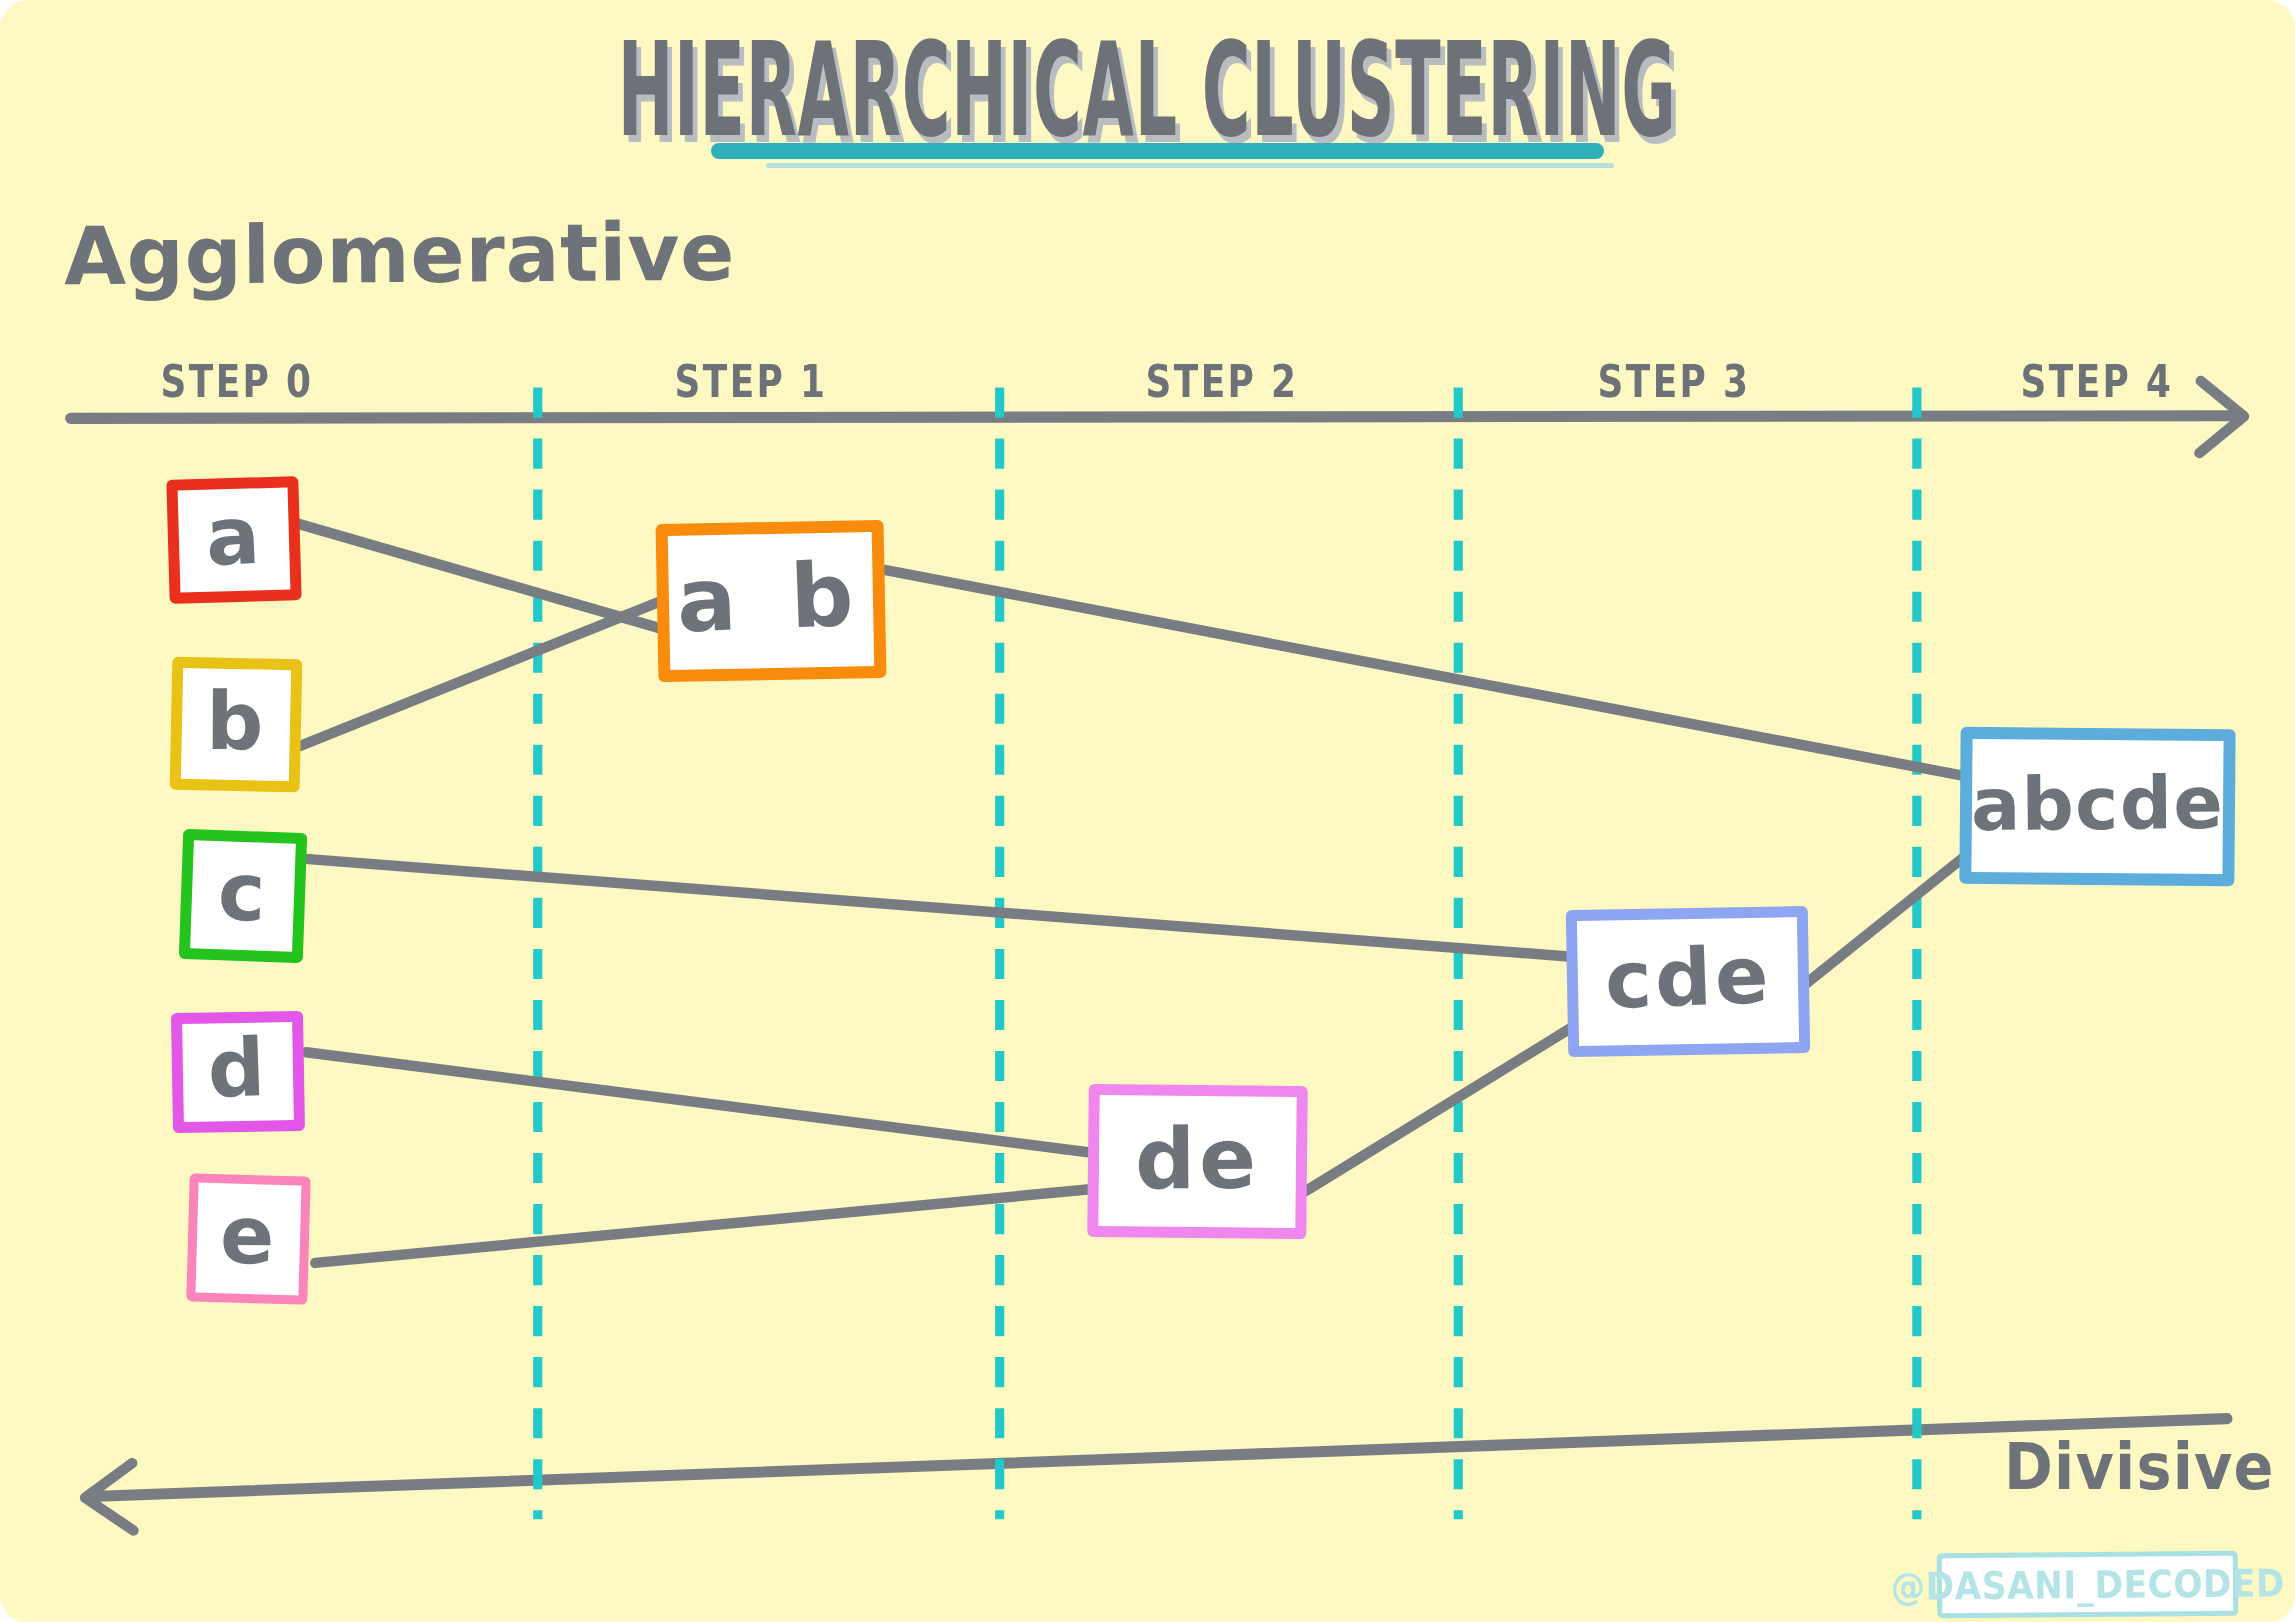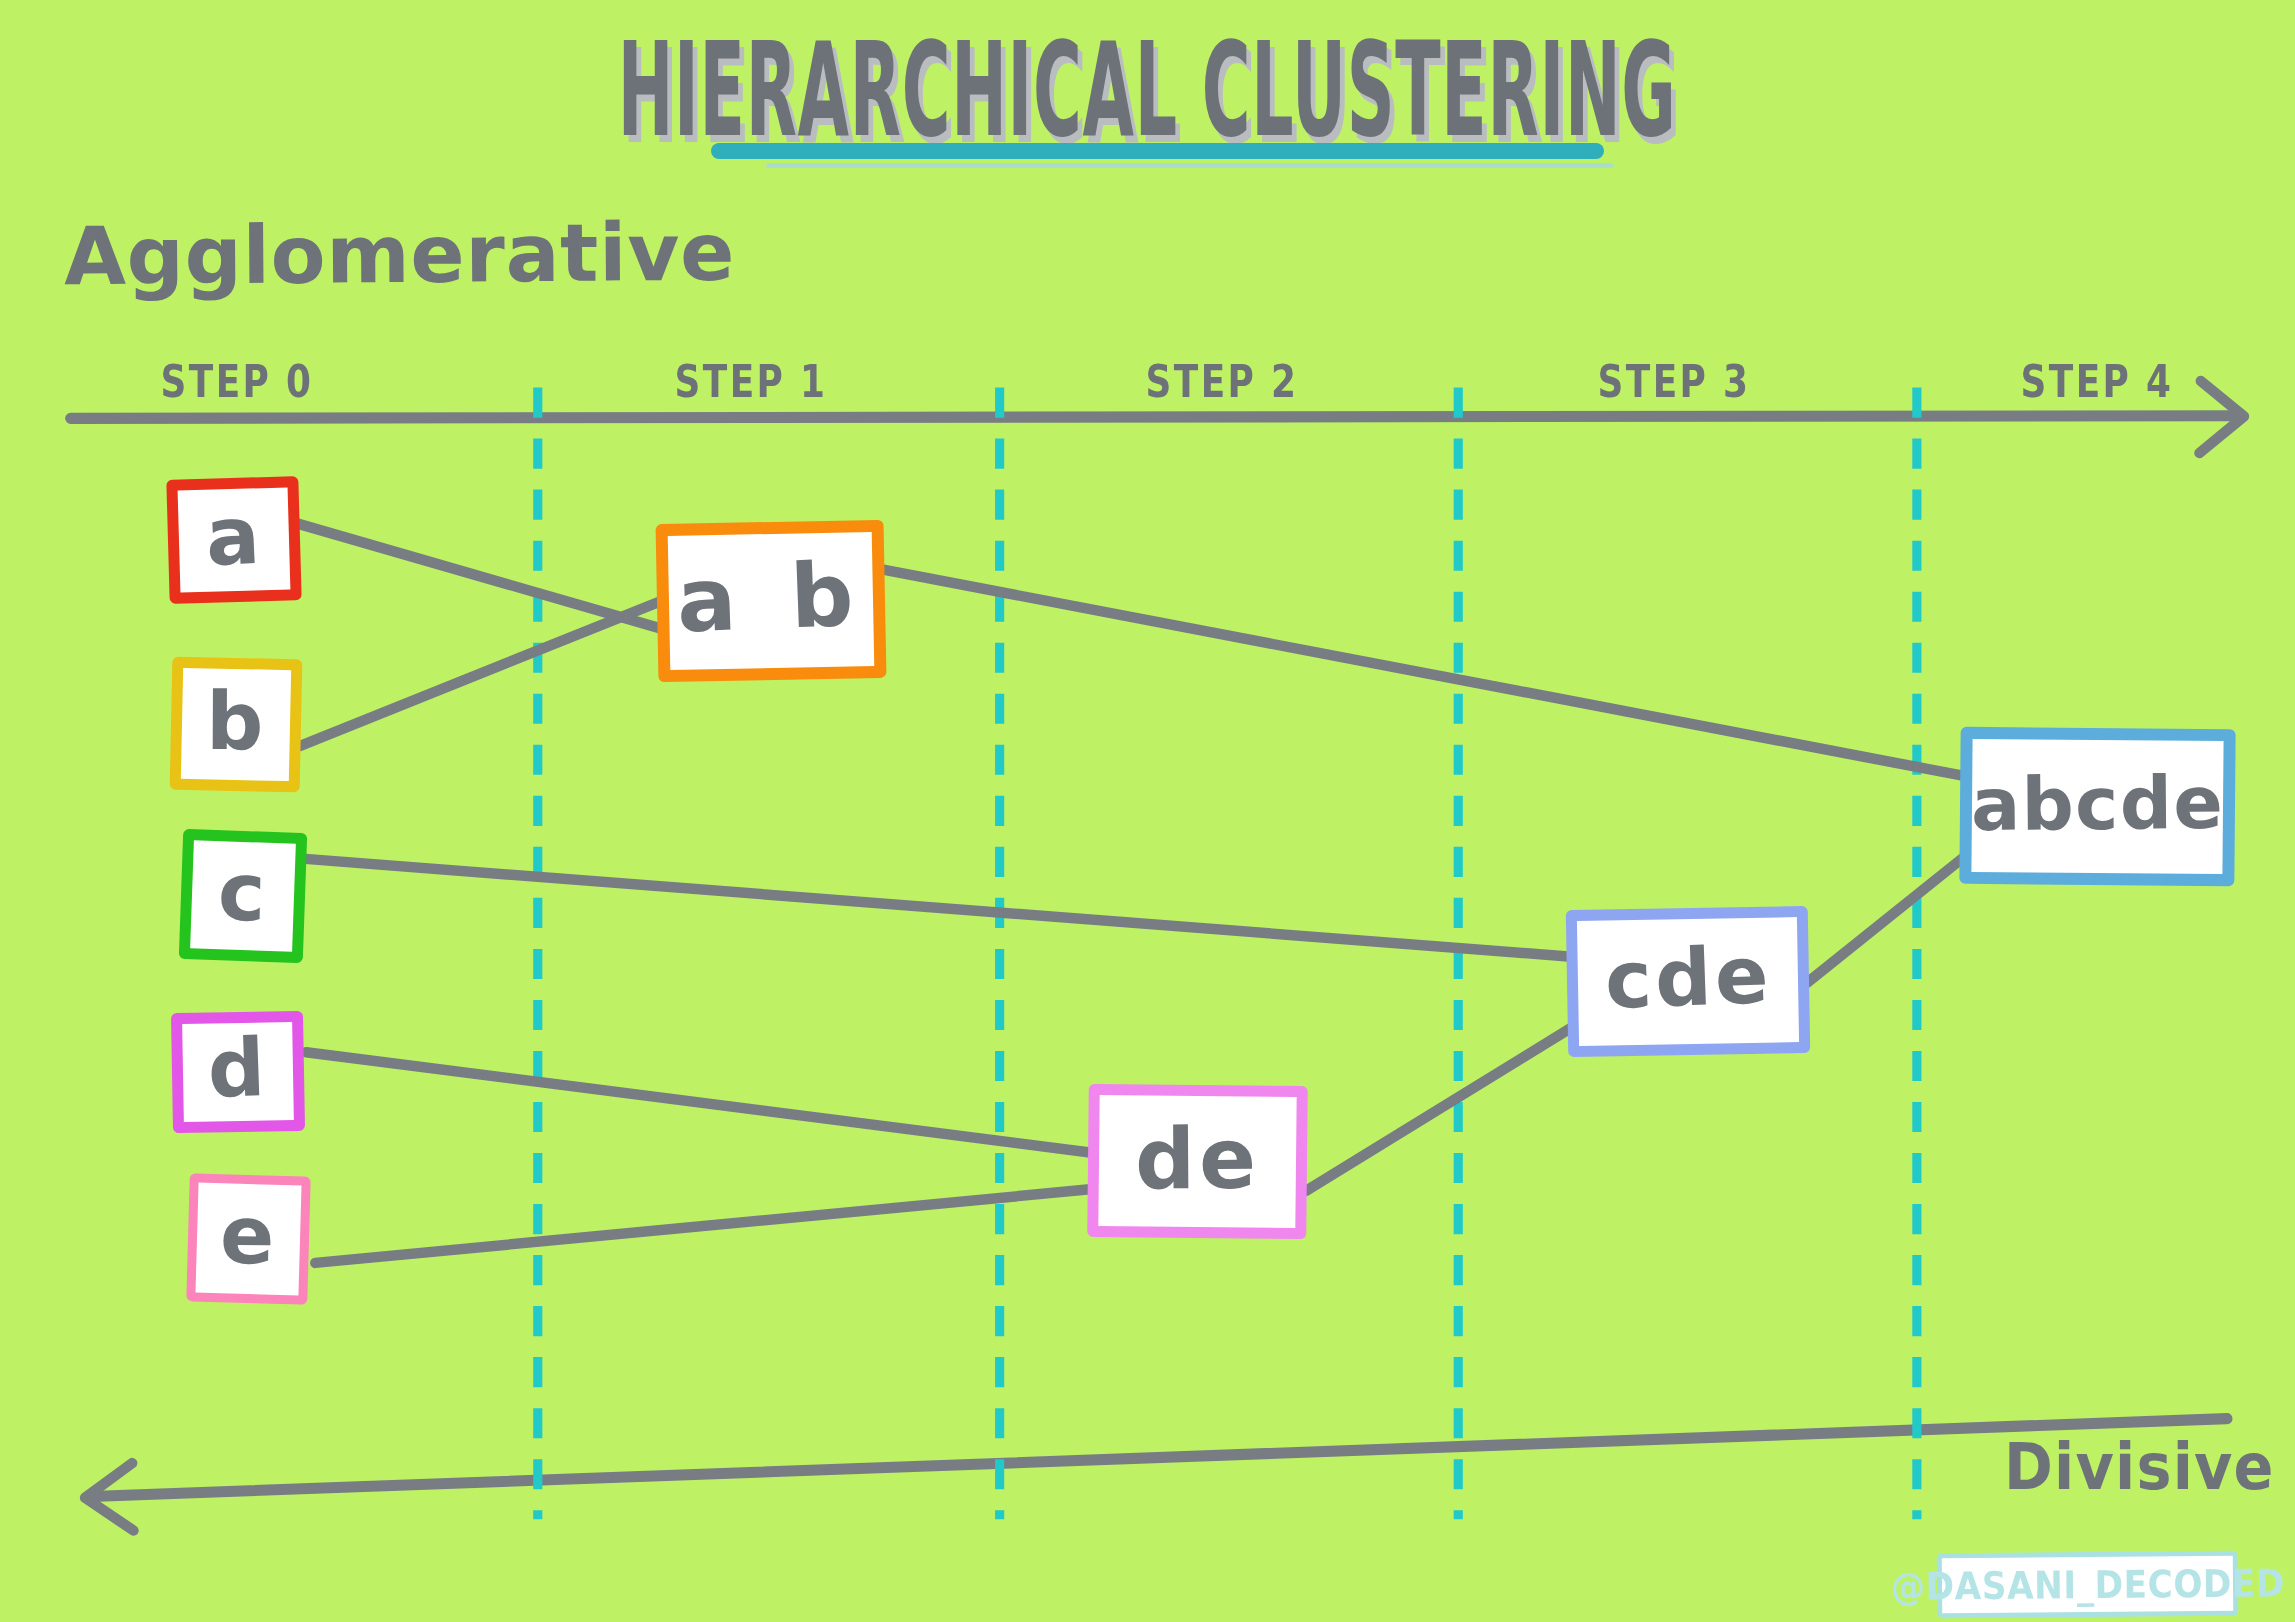--- a/index.html
+++ b/index.html
@@ -1,21 +1,22 @@
 <!DOCTYPE html>
 <html style="font-size:10.5px"><head>
 <meta charset="utf-8">
 <style>
   html,body{margin:0;padding:0;background:#ffffff;}
   .stage{
     position:relative;
     width:2295px;height:1623px;
-    background:#bef264;
+    background:#fef9c3;
     overflow:hidden;
     font-family:"DejaVu Sans", sans-serif;
+    border-radius:28px;
   }
   
   .title-wrap{
     position:absolute;left:0;top:14.4px;width:100%;
     text-align:center;
   }
   .title{
     display:inline-block;
     font-size:128px;
     font-weight:bold;

